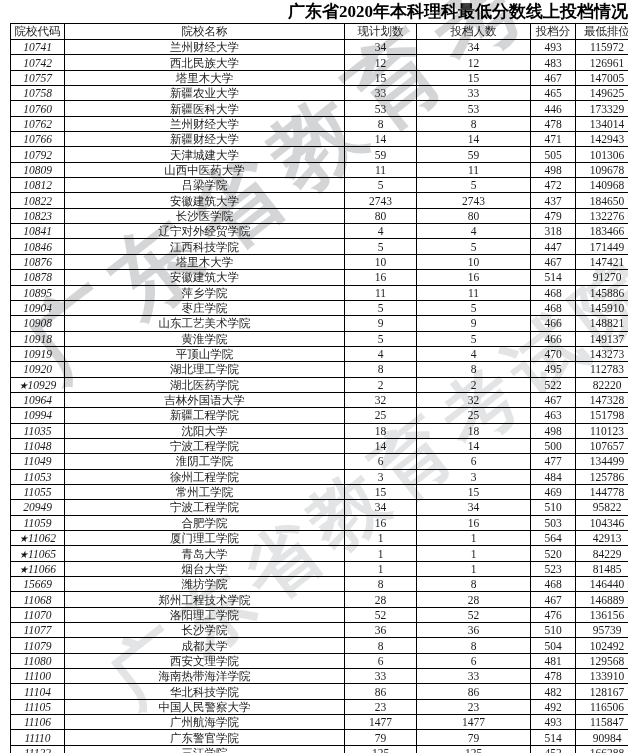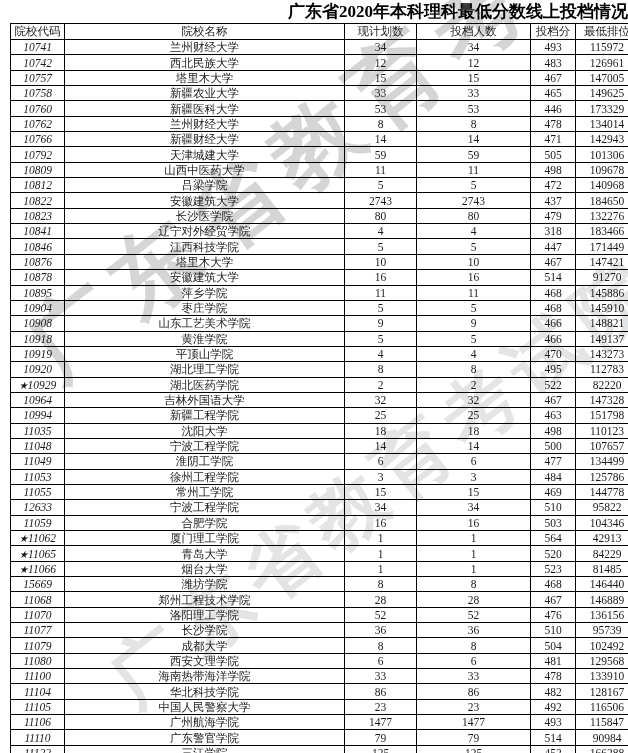--- a/index.html
+++ b/index.html
@@ -388,21 +388,21 @@
           </tr>
           <tr>
             <td class="code-cell">11055</td>
             <td class="name-cell">常州工学院</td>
             <td>15</td>
             <td>15</td>
             <td>469</td>
             <td>144778</td>
           </tr>
           <tr>
-            <td class="code-cell">12633</td>
+            <td class="code-cell">20949</td>
             <td class="name-cell">宁波工程学院</td>
             <td>34</td>
             <td>34</td>
             <td>510</td>
             <td>95822</td>
           </tr>
           <tr>
             <td class="code-cell">11059</td>
             <td class="name-cell">合肥学院</td>
             <td>16</td>

